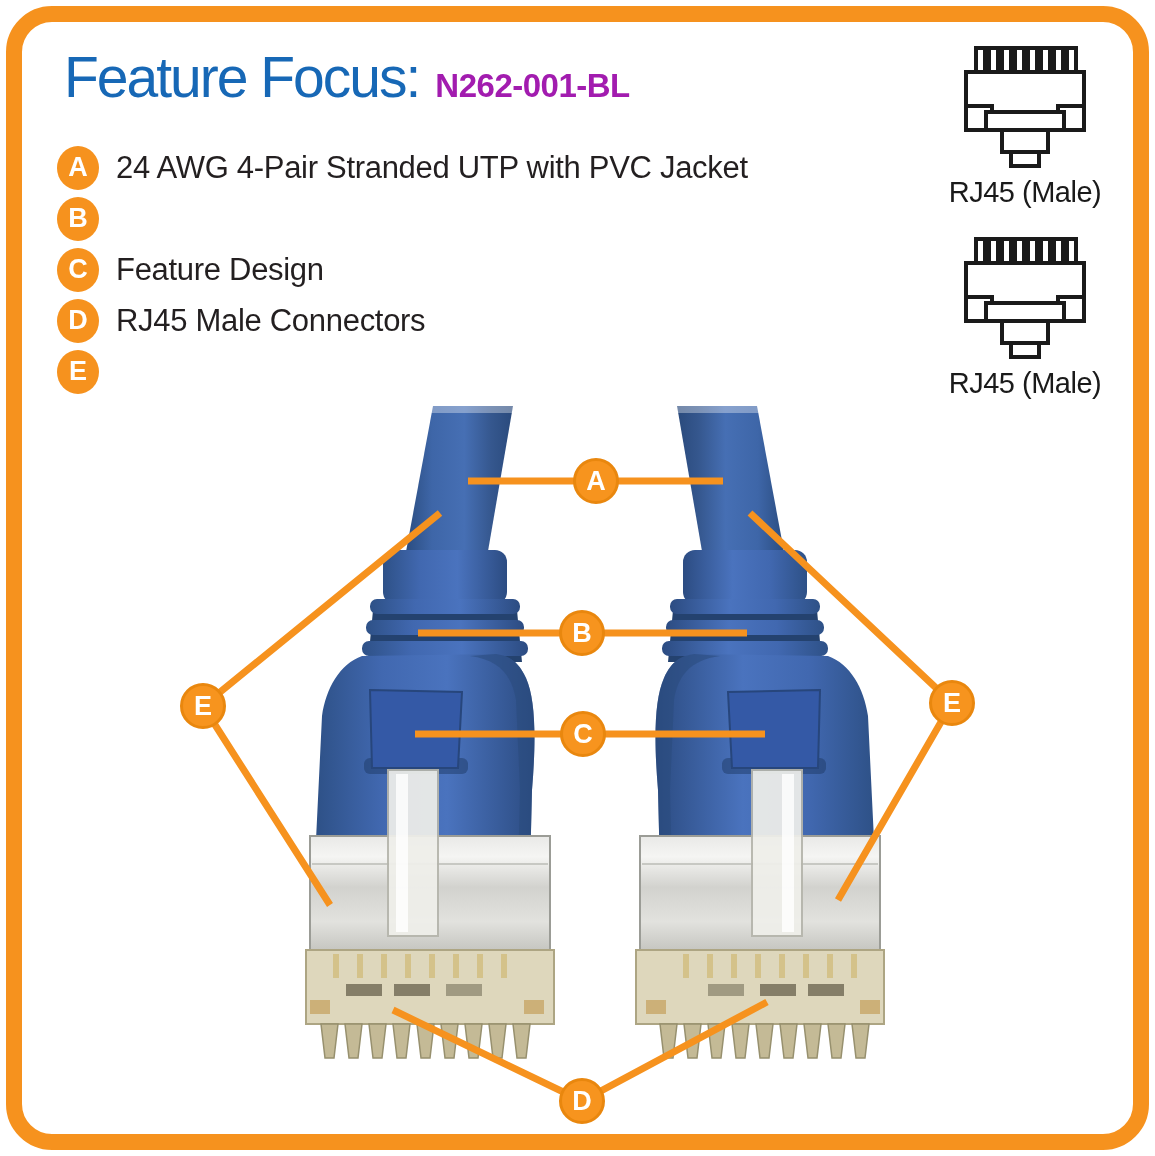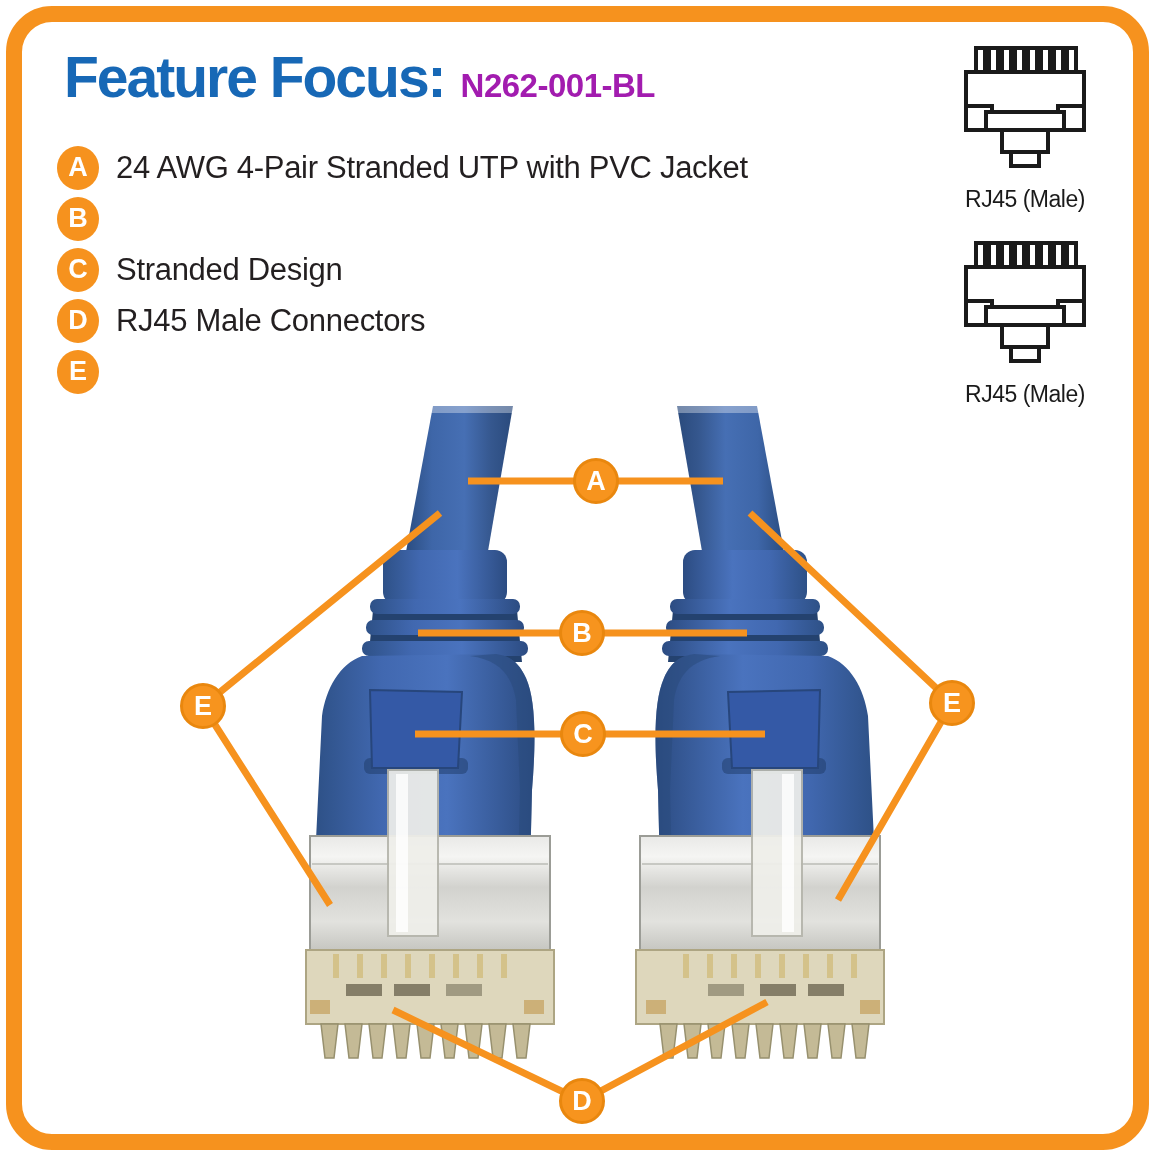--- a/index.html
+++ b/index.html
@@ -8,21 +8,21 @@
     font-family:"Liberation Sans",sans-serif;overflow:hidden;
   }
   .frame{
     position:absolute;inset:6px;border:16px solid #F6921E;border-radius:46px;
     pointer-events:none;
   }
   .header{
     position:absolute;left:64px;top:44px;display:flex;align-items:baseline;gap:16px;
   }
   .header .title{
-    color:#1768B6;font-weight:700;font-size:57px;letter-spacing:-2px;
+    color:#1768B6;font-weight:400;font-size:57px;letter-spacing:-2px;
   }
   .header .model{
     color:#a21caf;font-weight:700;font-size:33px;letter-spacing:-0.5px;
   }
   .feature-list{
     position:absolute;left:57px;top:142px;
   }
   .feature-row{
     display:flex;align-items:center;height:51px;
   }
@@ -33,21 +33,21 @@
   }
   .flabel{
     margin-left:17px;font-size:31px;color:#231F20;letter-spacing:-0.3px;white-space:nowrap;
   }
   .rj45-block{
     position:absolute;left:935px;top:44px;width:180px;text-align:center;
   }
   .rj45-fig{margin:0;}
   .rj45-fig + .rj45-fig{margin-top:26px;}
   .rj45-caption{
-    font-size:23px;color:#1A1A1A;margin-top:10px;letter-spacing:-0.5px;
+    font-size:29px;color:#1A1A1A;margin-top:0;letter-spacing:-0.5px;
   }
   .photo-svg{
     position:absolute;left:0;top:0;width:1155px;height:1156px;
   }
   .callout{
     position:absolute;width:46px;height:46px;box-sizing:border-box;border-radius:50%;
     background:#F7941E;border:3px solid #E9870E;color:#fff;font-weight:700;font-size:27px;
     display:flex;align-items:center;justify-content:center;
   }
 </style>
@@ -166,21 +166,21 @@
 <div class="feature-list">
   <div class="feature-row">
     <div class="fbadge">A</div>
     <div class="flabel">24 AWG 4-Pair Stranded UTP with PVC Jacket</div>
   </div>
   <div class="feature-row">
     <div class="fbadge">B</div>
   </div>
   <div class="feature-row">
     <div class="fbadge">C</div>
-    <div class="flabel">Stranded Design</div>
+    <div class="flabel">Feature Design</div>
   </div>
   <div class="feature-row">
     <div class="fbadge">D</div>
     <div class="flabel">RJ45 Male Connectors</div>
   </div>
   <div class="feature-row">
     <div class="fbadge">E</div>
   </div>
 </div>
 

